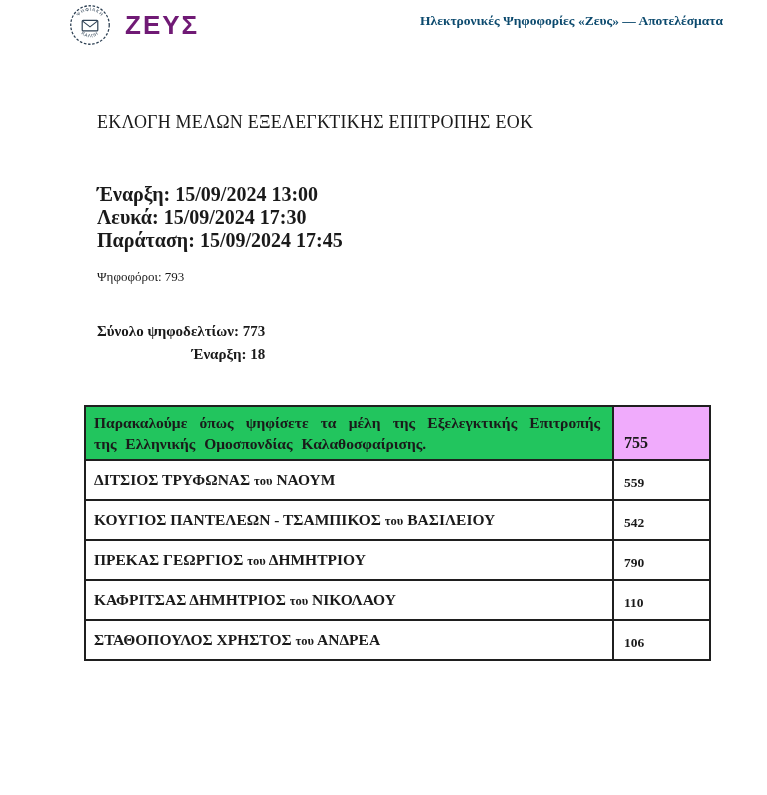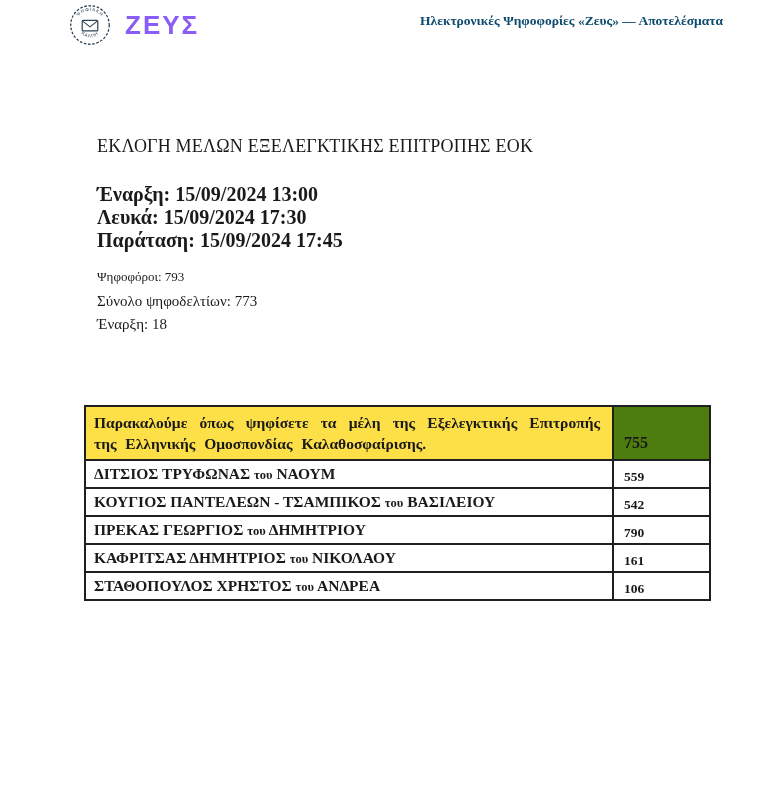--- a/index.html
+++ b/index.html
@@ -20,80 +20,79 @@
   .brand {
     position: absolute; left: 68px; top: 3px;
     display: flex; align-items: center; gap: 13px;
   }
   .stamp { width: 44px; height: 44px; display: block; }
   .wordmark {
     font-family: "Liberation Sans", "DejaVu Sans", sans-serif;
     font-weight: 700;
     font-size: 26px;
     letter-spacing: 2px;
-    color: #8b5cf6;
+    color: #701a75;
     line-height: 44px;
   }
   .header-right {
     position: absolute; top: 13px; right: 44px;
     font-weight: bold;
     font-size: 13.5px;
     color: #0c4a6e;
     white-space: nowrap;
   }
 
   
   .doc-title {
     position: absolute; left: 97px; top: 112px;
     font-size: 18px;
     font-weight: normal;
     letter-spacing: 0.2px;
-    margin-top: 24px;
   }
   .schedule {
     position: absolute; left: 97px; top: 183px;
     font-weight: bold; font-size: 20px; line-height: 23px;
   }
   .voters {
     position: absolute; left: 97px; top: 265px;
     font-weight: normal; font-size: 13px; line-height: 23px;
   }
   .ballots {
-    position: absolute; left: 97px; top: 290px;
-    font-weight: normal; font-size: 15px; line-height: 23px;
+    position: absolute; left: 97px; top: 320px;
+    font-weight: bold; font-size: 15px; line-height: 23px; text-align: right;
   }
   .kv-line { white-space: nowrap; }
 
   
   table.results {
     position: absolute; left: 84px; top: 405px;
     width: 625px;
     border-collapse: collapse;
     table-layout: fixed;
   }
   .results td { border: 2px solid #1f1f1f; }
   .question-cell {
-    background: #fde047;
+    background: #22c55e;
     font-weight: bold;
     font-size: 15.5px;
     line-height: 21px;
     padding: 5px 12px 5px 8px;
     text-align: justify;
     text-align-last: left;
     word-spacing: 5px;
   }
   .question-votes {
-    background: #4d7c0f;
+    background: #f0abfc;
     vertical-align: bottom;
     font-weight: bold;
     font-size: 16px;
     padding: 0 0 7px 10px;
   }
   .name-cell {
-    height: 28px;
+    height: 40px;
     padding: 1px 6px 2px 8px;
     font-weight: bold;
     font-size: 15.5px;
     vertical-align: middle;
     white-space: nowrap;
     overflow: hidden;
   }
   .name-cell .conn { font-size: 12.5px; }
   .votes-cell {
     font-weight: bold;
@@ -185,21 +184,21 @@
       </tr>
 
       <tr>
         <td class="name-cell"><span>ΠΡΕΚΑΣ ΓΕΩΡΓΙΟΣ</span> <span class="conn">του</span> <span>ΔΗΜΗΤΡΙΟΥ</span></td>
         <td class="votes-cell">790</td>
       </tr>
 
 
       <tr>
         <td class="name-cell"><span>ΚΑΦΡΙΤΣΑΣ ΔΗΜΗΤΡΙΟΣ</span> <span class="conn">του</span> <span>ΝΙΚΟΛΑΟΥ</span></td>
-        <td class="votes-cell">161</td>
+        <td class="votes-cell">110</td>
       </tr>
 
       <tr>
         <td class="name-cell"><span>ΣΤΑΘΟΠΟΥΛΟΣ ΧΡΗΣΤΟΣ</span> <span class="conn">του</span> <span>ΑΝΔΡΕΑ</span></td>
         <td class="votes-cell">106</td>
       </tr>
     </tbody>
   </table>
 
 </div>

